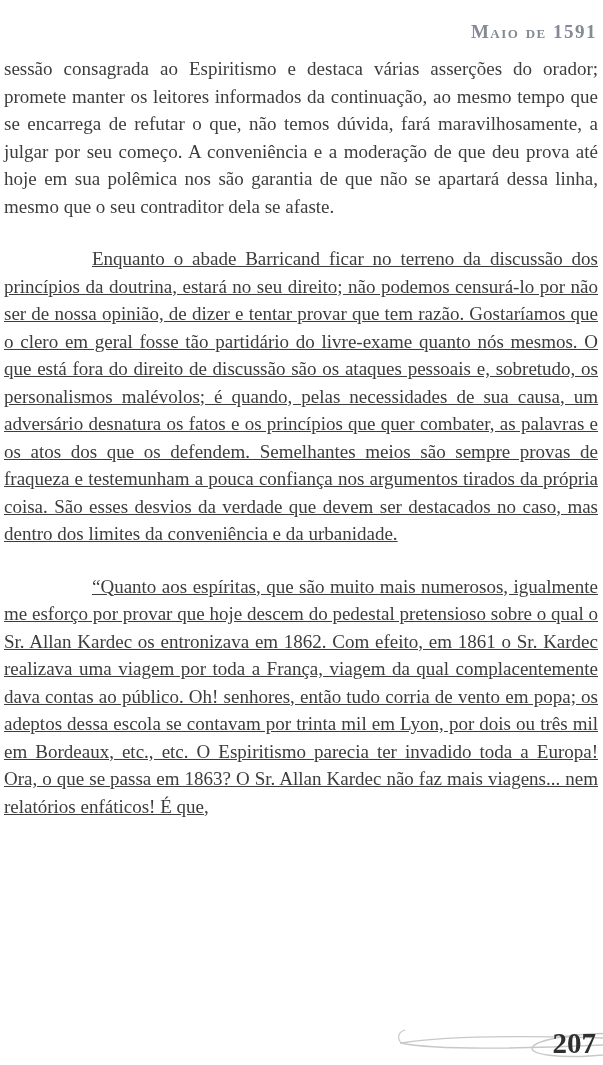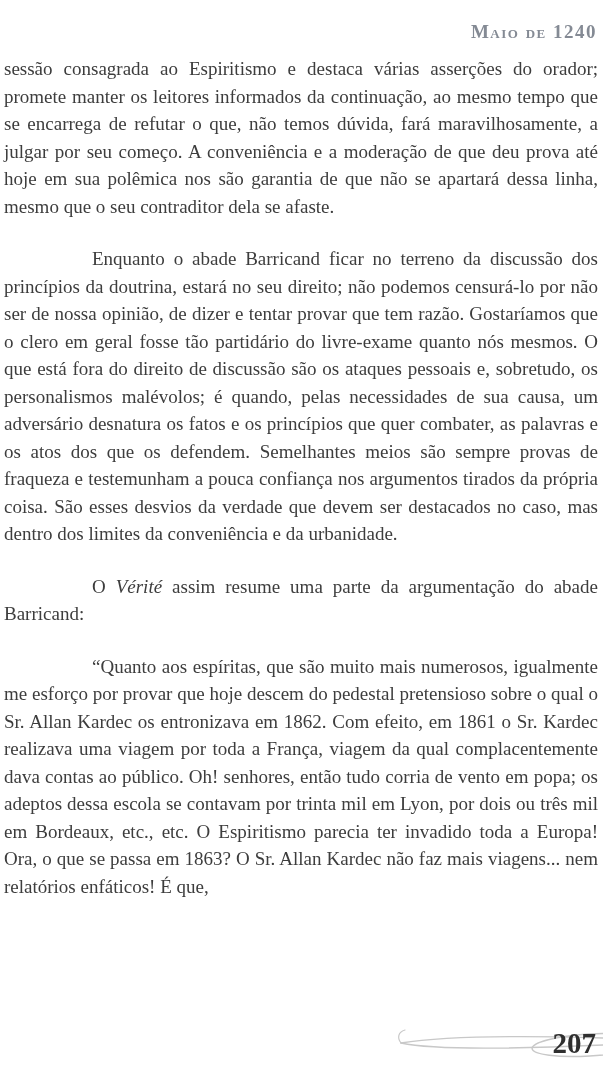--- a/index.html
+++ b/index.html
@@ -34,20 +34,21 @@
     font-size: 19px;
     line-height: 27.5px;
     color: var(--text-color, #3d3d3d);
     text-align: justify;
   }
   .body-text p {
     margin: 0 0 25px 0;
   }
   .body-text p.indented {
     text-indent: 88px;
+    text-decoration: underline;
   }
   .italic {
     font-style: italic;
   }
   .footer-flourish {
     position: absolute;
     left: 388px;
     top: 1026px;
     color: var(--flourish-color, #c8c8c8);
   }
@@ -59,26 +60,25 @@
     font-weight: bold;
     line-height: 1;
     color: var(--pagenum-color, #2f2f2f);
   }
 </style>
 </head>
 <body>
 
 <div class="page" style="--bg-color: #ffffff; --text-color: #3d3d3d; --header-color: #848a94; --pagenum-color: #2f2f2f; --flourish-color: #c8c8c8;">
 
-  <div class="running-header">Maio de 1240</div>
+  <div class="running-header">Maio de 1591</div>
 
   <main class="body-text">
       <p><span>sessão consagrada ao Espiritismo e destaca várias asserções do orador; promete manter os leitores informados da continuação, ao mesmo tempo que se encarrega de refutar o que, não temos dúvida, fará maravilhosamente, a julgar por seu começo. A conveniência e a moderação de que deu prova até hoje em sua polêmica nos são garantia de que não se apartará dessa linha, mesmo que o seu contraditor dela se afaste.</span></p>
       <p class="indented"><span>Enquanto o abade Barricand ficar no terreno da discussão dos princípios da doutrina, estará no seu direito; não podemos censurá-lo por não ser de nossa opinião, de dizer e tentar provar que tem razão. Gostaríamos que o clero em geral fosse tão partidário do livre-exame quanto nós mesmos. O que está fora do direito de discussão são os ataques pessoais e, sobretudo, os personalismos malévolos; é quando, pelas necessidades de sua causa, um adversário desnatura os fatos e os princípios que quer combater, as palavras e os atos dos que os defendem. Semelhantes meios são sempre provas de fraqueza e testemunham a pouca confiança nos argumentos tirados da própria coisa. São esses desvios da verdade que devem ser destacados no caso, mas dentro dos limites da conveniência e da urbanidade.</span></p>
-      <p class="indented"><span>O </span><span class="italic">Vérité</span><span> assim resume uma parte da argumentação do abade Barricand:</span></p>
       <p class="indented"><span>“Quanto aos espíritas, que são muito mais numerosos, igualmente me esforço por provar que hoje descem do pedestal pretensioso sobre o qual o Sr. Allan Kardec os entronizava em 1862. Com efeito, em 1861 o Sr. Kardec realizava uma viagem por toda a França, viagem da qual complacentemente dava contas ao público. Oh! senhores, então tudo corria de vento em popa; os adeptos dessa escola se contavam por trinta mil em Lyon, por dois ou três mil em Bordeaux, etc., etc. O Espiritismo parecia ter invadido toda a Europa! Ora, o que se passa em 1863? O Sr. Allan Kardec não faz mais viagens... nem relatórios enfáticos! É que,</span></p>
     </main>
 
   <svg class="footer-flourish" width="215" height="39" viewBox="0 0 215 39" fill="none" stroke="currentColor" stroke-linecap="round">
     <path d="M13,17 C9,12 10,6 17,4" stroke-width="1.2"></path>
     <path d="M13,17 C50,11 115,9 215,12" stroke-width="1.4"></path>
     <path d="M13,17 C45,24 125,23 215,19" stroke-width="1.4"></path>
     <ellipse cx="201" cy="19" rx="57" ry="11" transform="rotate(-3.5 201 19)" stroke-width="1.5"></ellipse>
   </svg>
 

